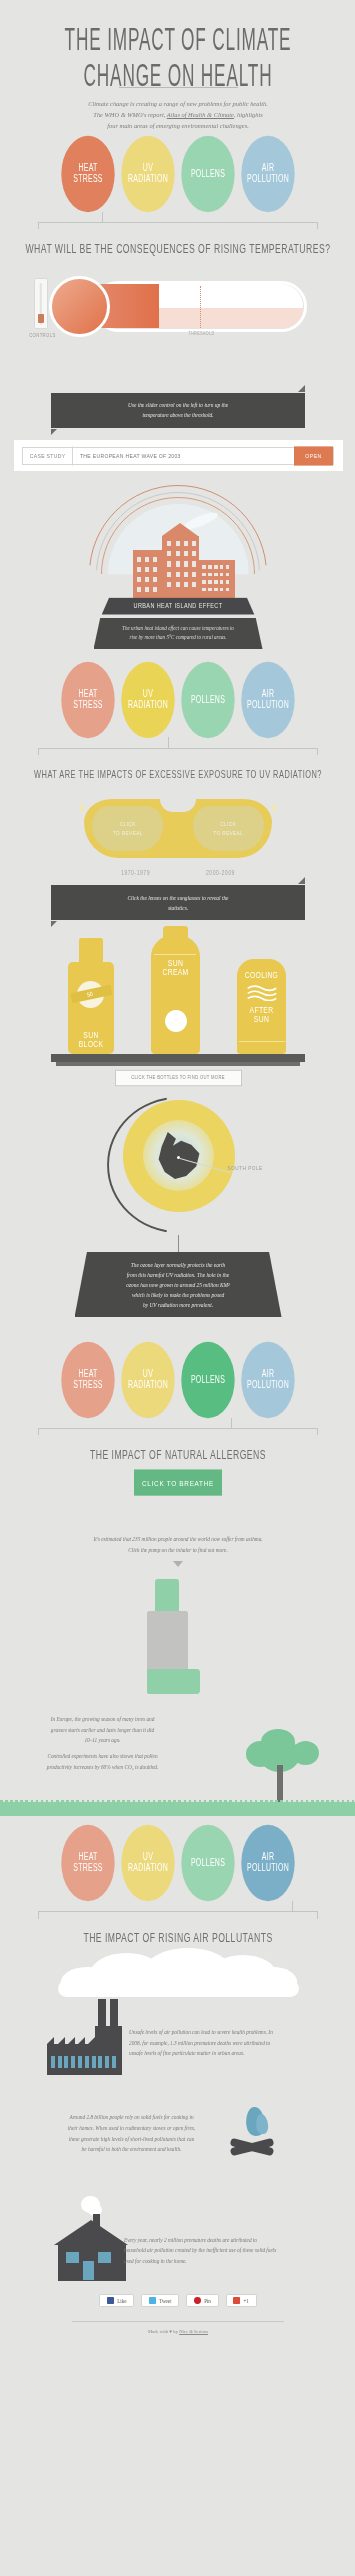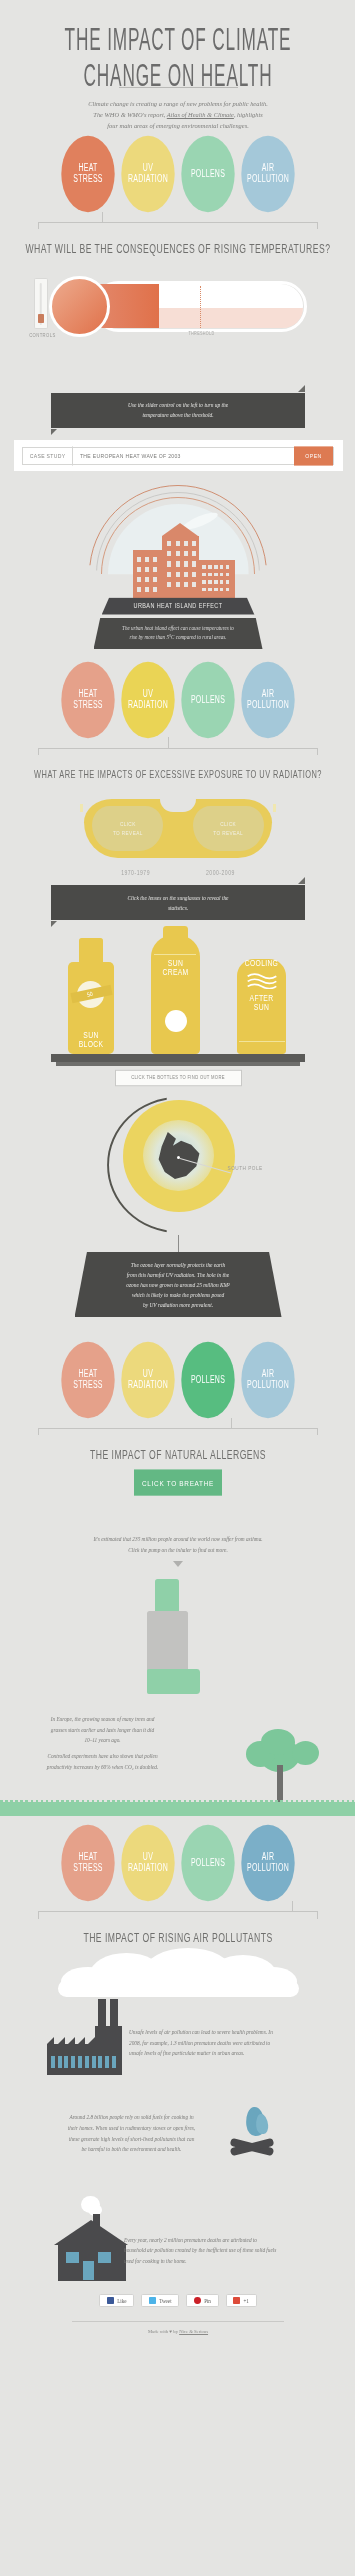--- a/index.html
+++ b/index.html
@@ -632,21 +632,21 @@
     <div class="bot" style="left:100px;width:49px;height:119px;border-radius:22px 22px 4.2px 4.2px;justify-content:flex-start;padding-top:25.4px;">
       <div style="position:absolute;top:-8.5px;left:12px;width:25.4px;height:15.3px;background:#e8c84e;border-radius:3.4px 3.4px 0 0;"></div>
       <div style="position:absolute;top:18.6px;left:3.4px;width:42px;height:0.8px;background:#f2e49a;"></div>
       <div class="bot-label">
         <span style="display:block">SUN</span>
         <span style="display:block">CREAM</span>
       </div>
       <div style="position:absolute;bottom:22px;left:13.6px;width:22px;height:22px;background:#fff;border-radius:50%;"></div>
     </div>
 
-    <div class="bot" style="left:186px;width:49px;height:95px;border-radius:17px 17px 3.4px 3.4px;justify-content:flex-start;">
+    <div class="bot" style="left:186px;width:49px;height:95px;border-radius:17px 17px 3.4px 3.4px;justify-content:flex-start;padding-top:12px;">
       <div class="bot-label">
         <span style="display:block">COOLING</span>
       </div>
       <div style="margin-top:5.1px;">
         <svg width="32" height="17" viewBox="0 0 38 20">
             <path d="M2 5 Q10 0 19 5 T36 5" stroke="#fff" stroke-width="2" fill="none"></path>
             <path d="M2 11 Q10 6 19 11 T36 11" stroke="#fff" stroke-width="2" fill="none"></path>
             <path d="M2 17 Q10 12 19 17 T36 17" stroke="#fff" stroke-width="2" fill="none"></path>
           </svg>
       </div>

